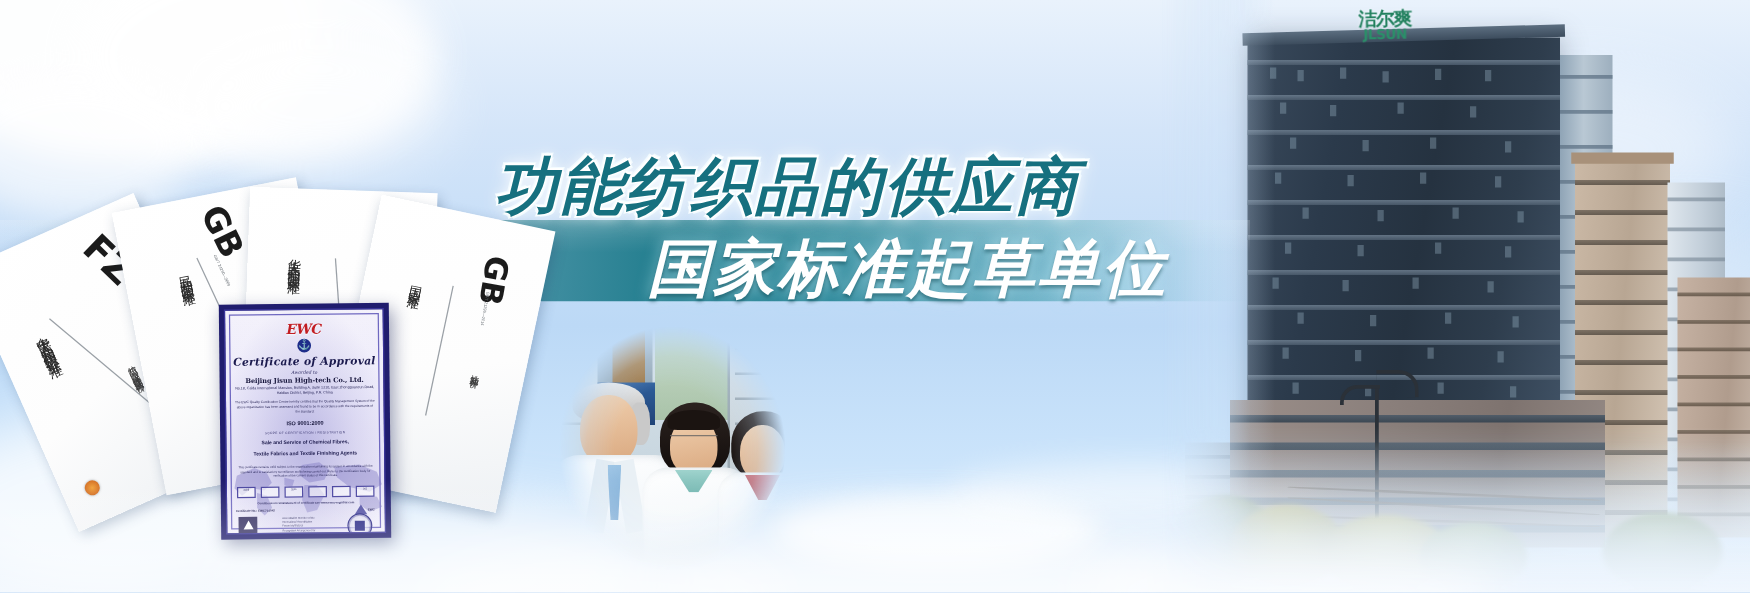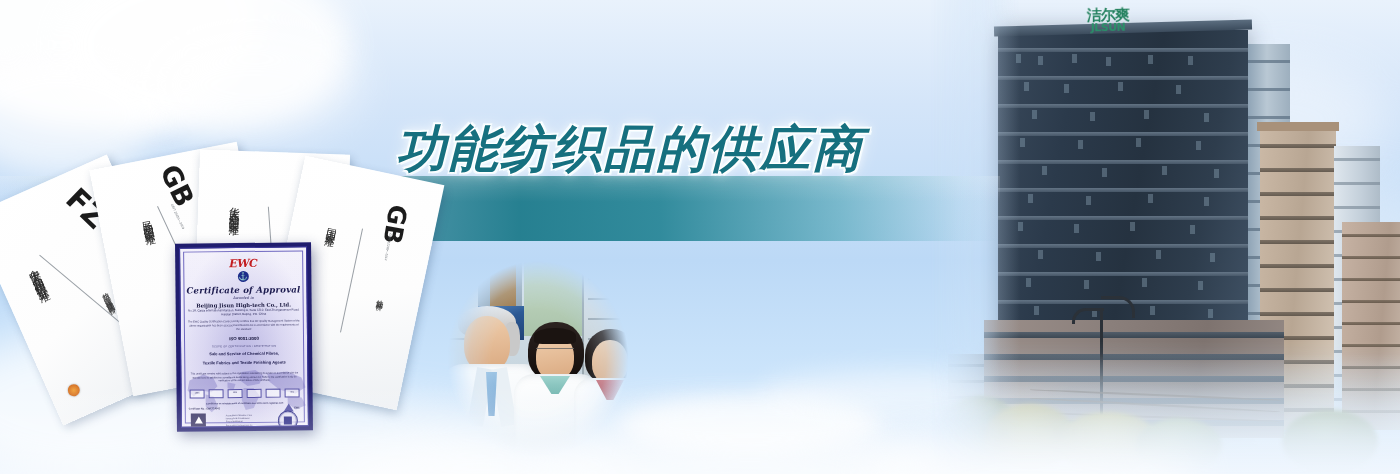--- a/index.html
+++ b/index.html
@@ -721,20 +721,21 @@
     <div class="tree" id="tr5"></div>
 
     <div id="city-haze"></div>
     <div id="city-feather"></div>
   </div>
 
   <div id="teal-band"></div>
 
   <div id="headline">
     <div class="hl" id="hl1">功能纺织品的供应商</div>
+    <div class="hl" id="hl2">国家标准起草单位</div>
   </div>
 
   <div id="certs">
 
     <div class="doc" id="doc1">
       <span class="mark">FZ</span>
       <span class="cn">中华人民共和国纺织行业标准</span>
       <span class="tiny" style="left:108px;top:74px;transform:rotate(66deg)">FZ/T 01136—2012</span>
       <span class="rule"></span>
       <span class="cn" style="left:86px;top:120px;font-size:7px;letter-spacing:1px;writing-mode:vertical-rl;color:#3a3a3a">纺织品  吸湿排汗性能测试与评价</span>

